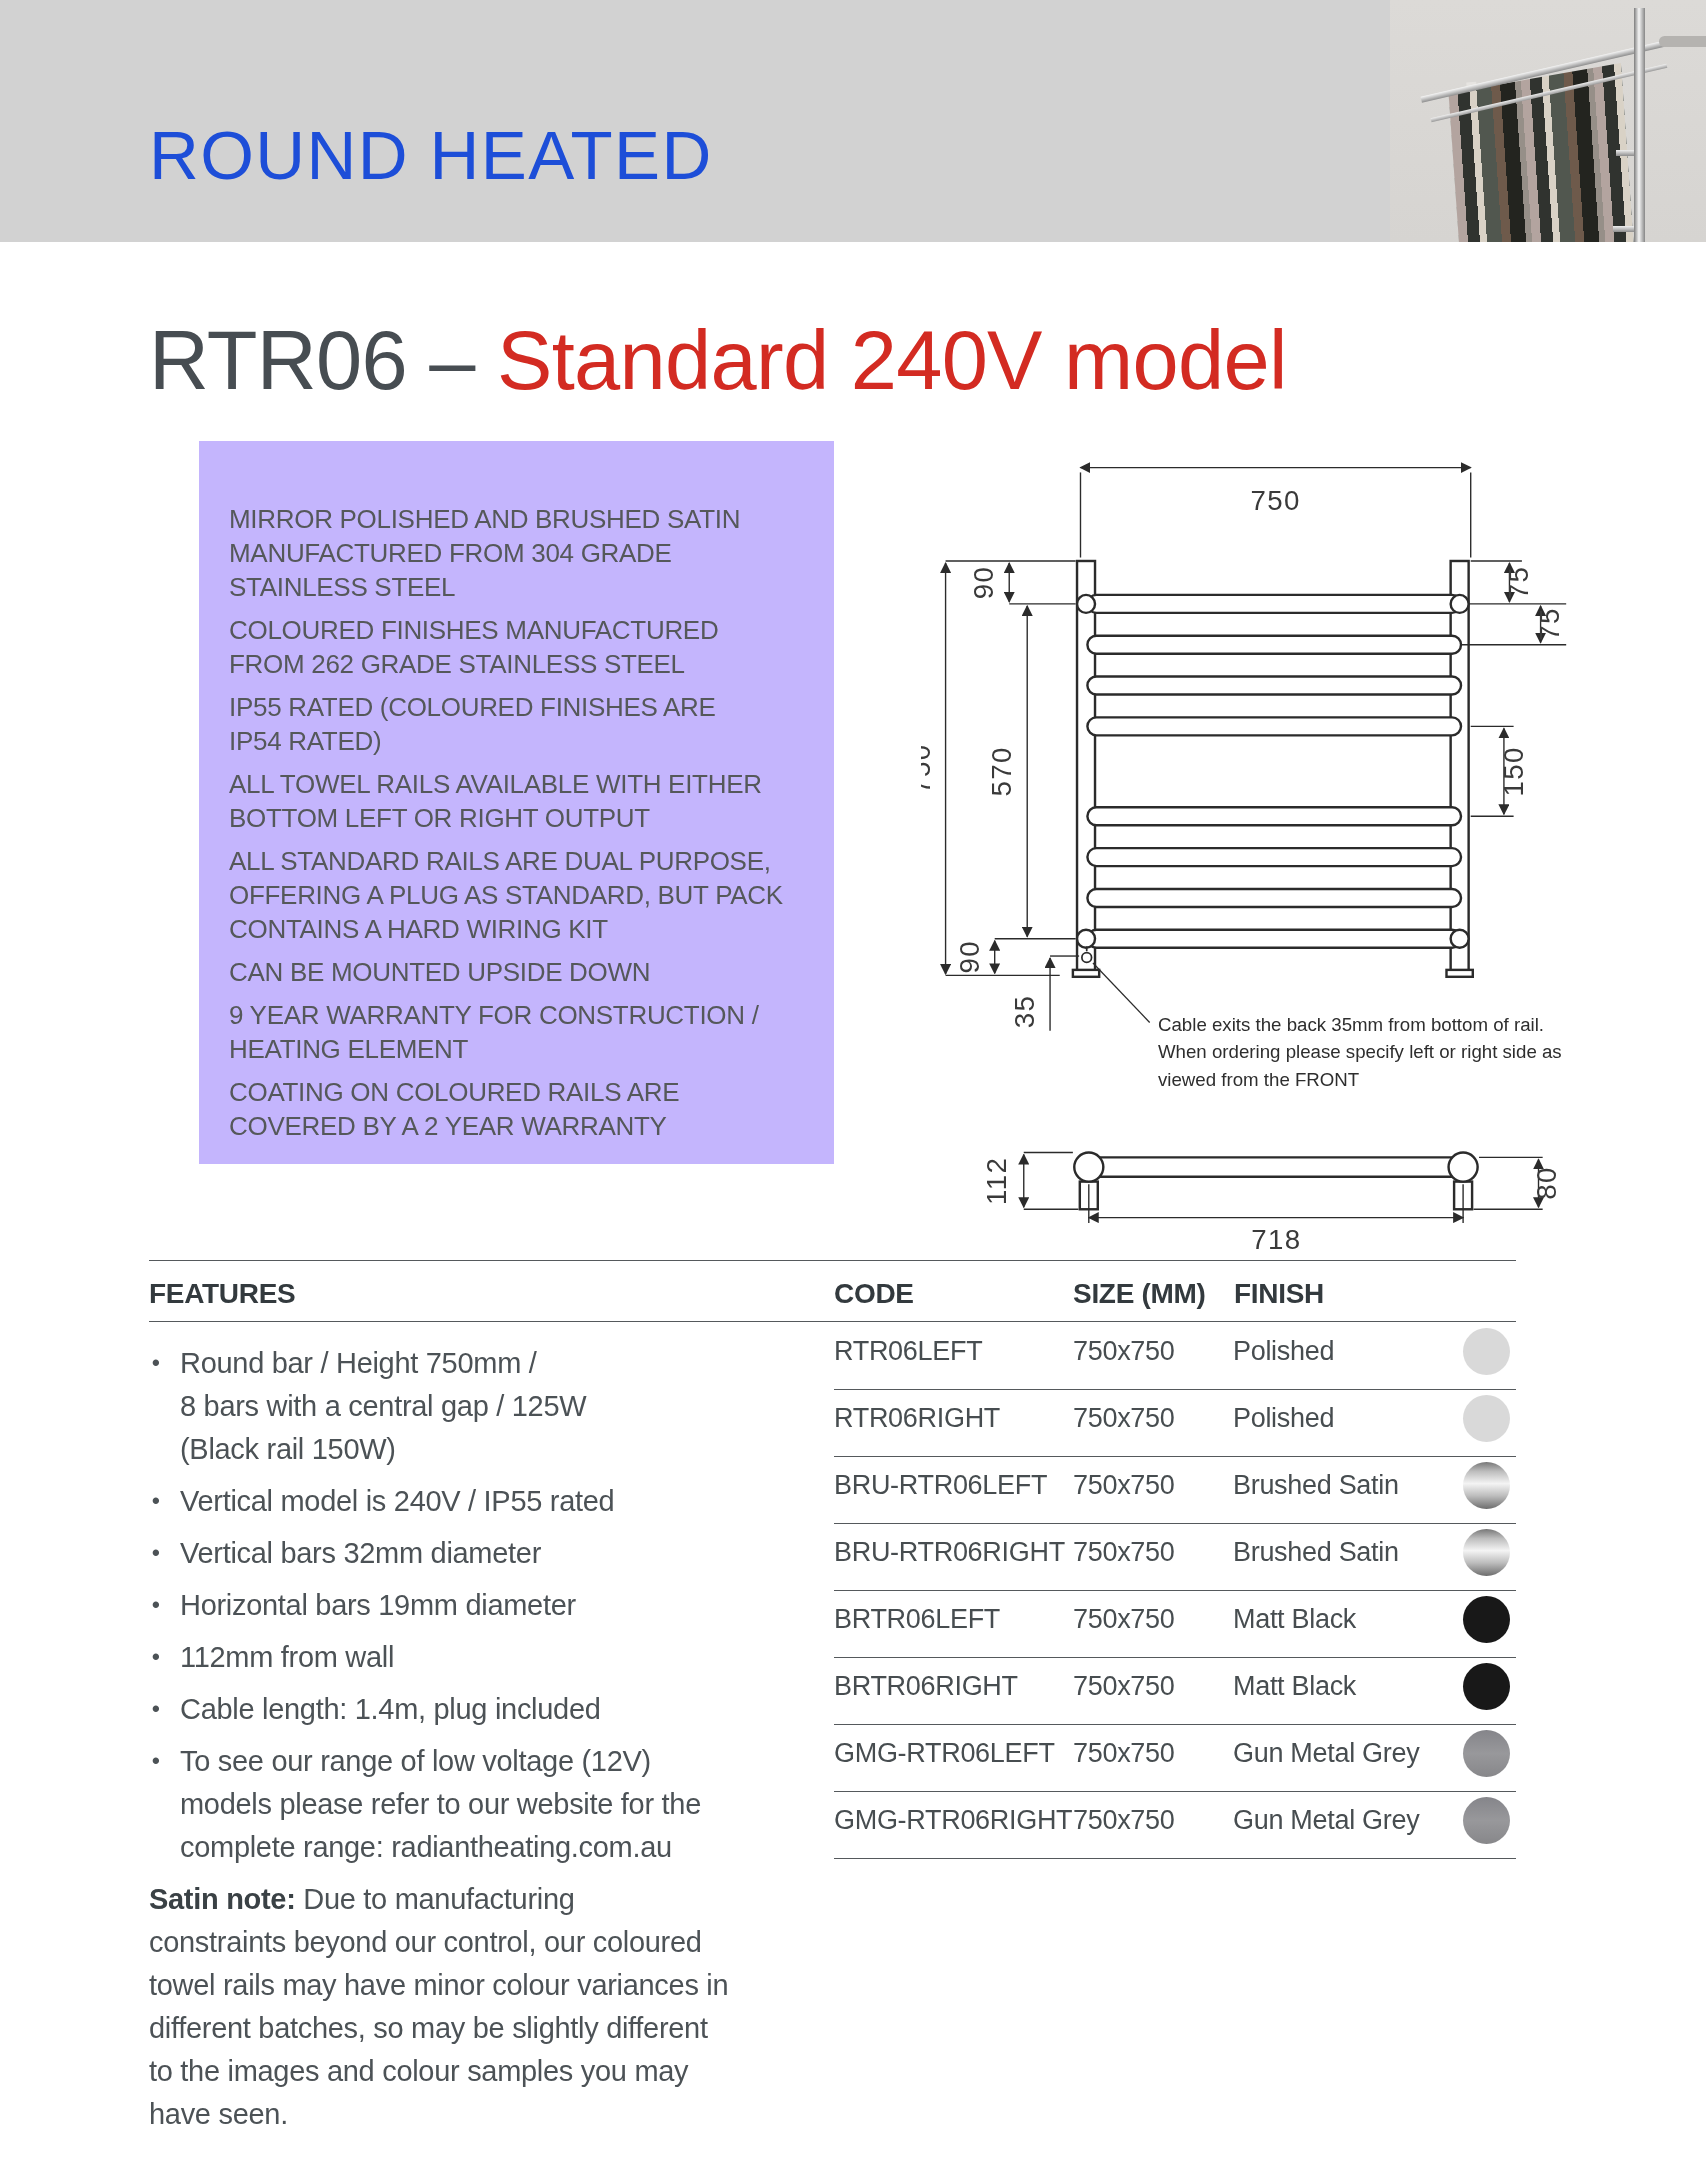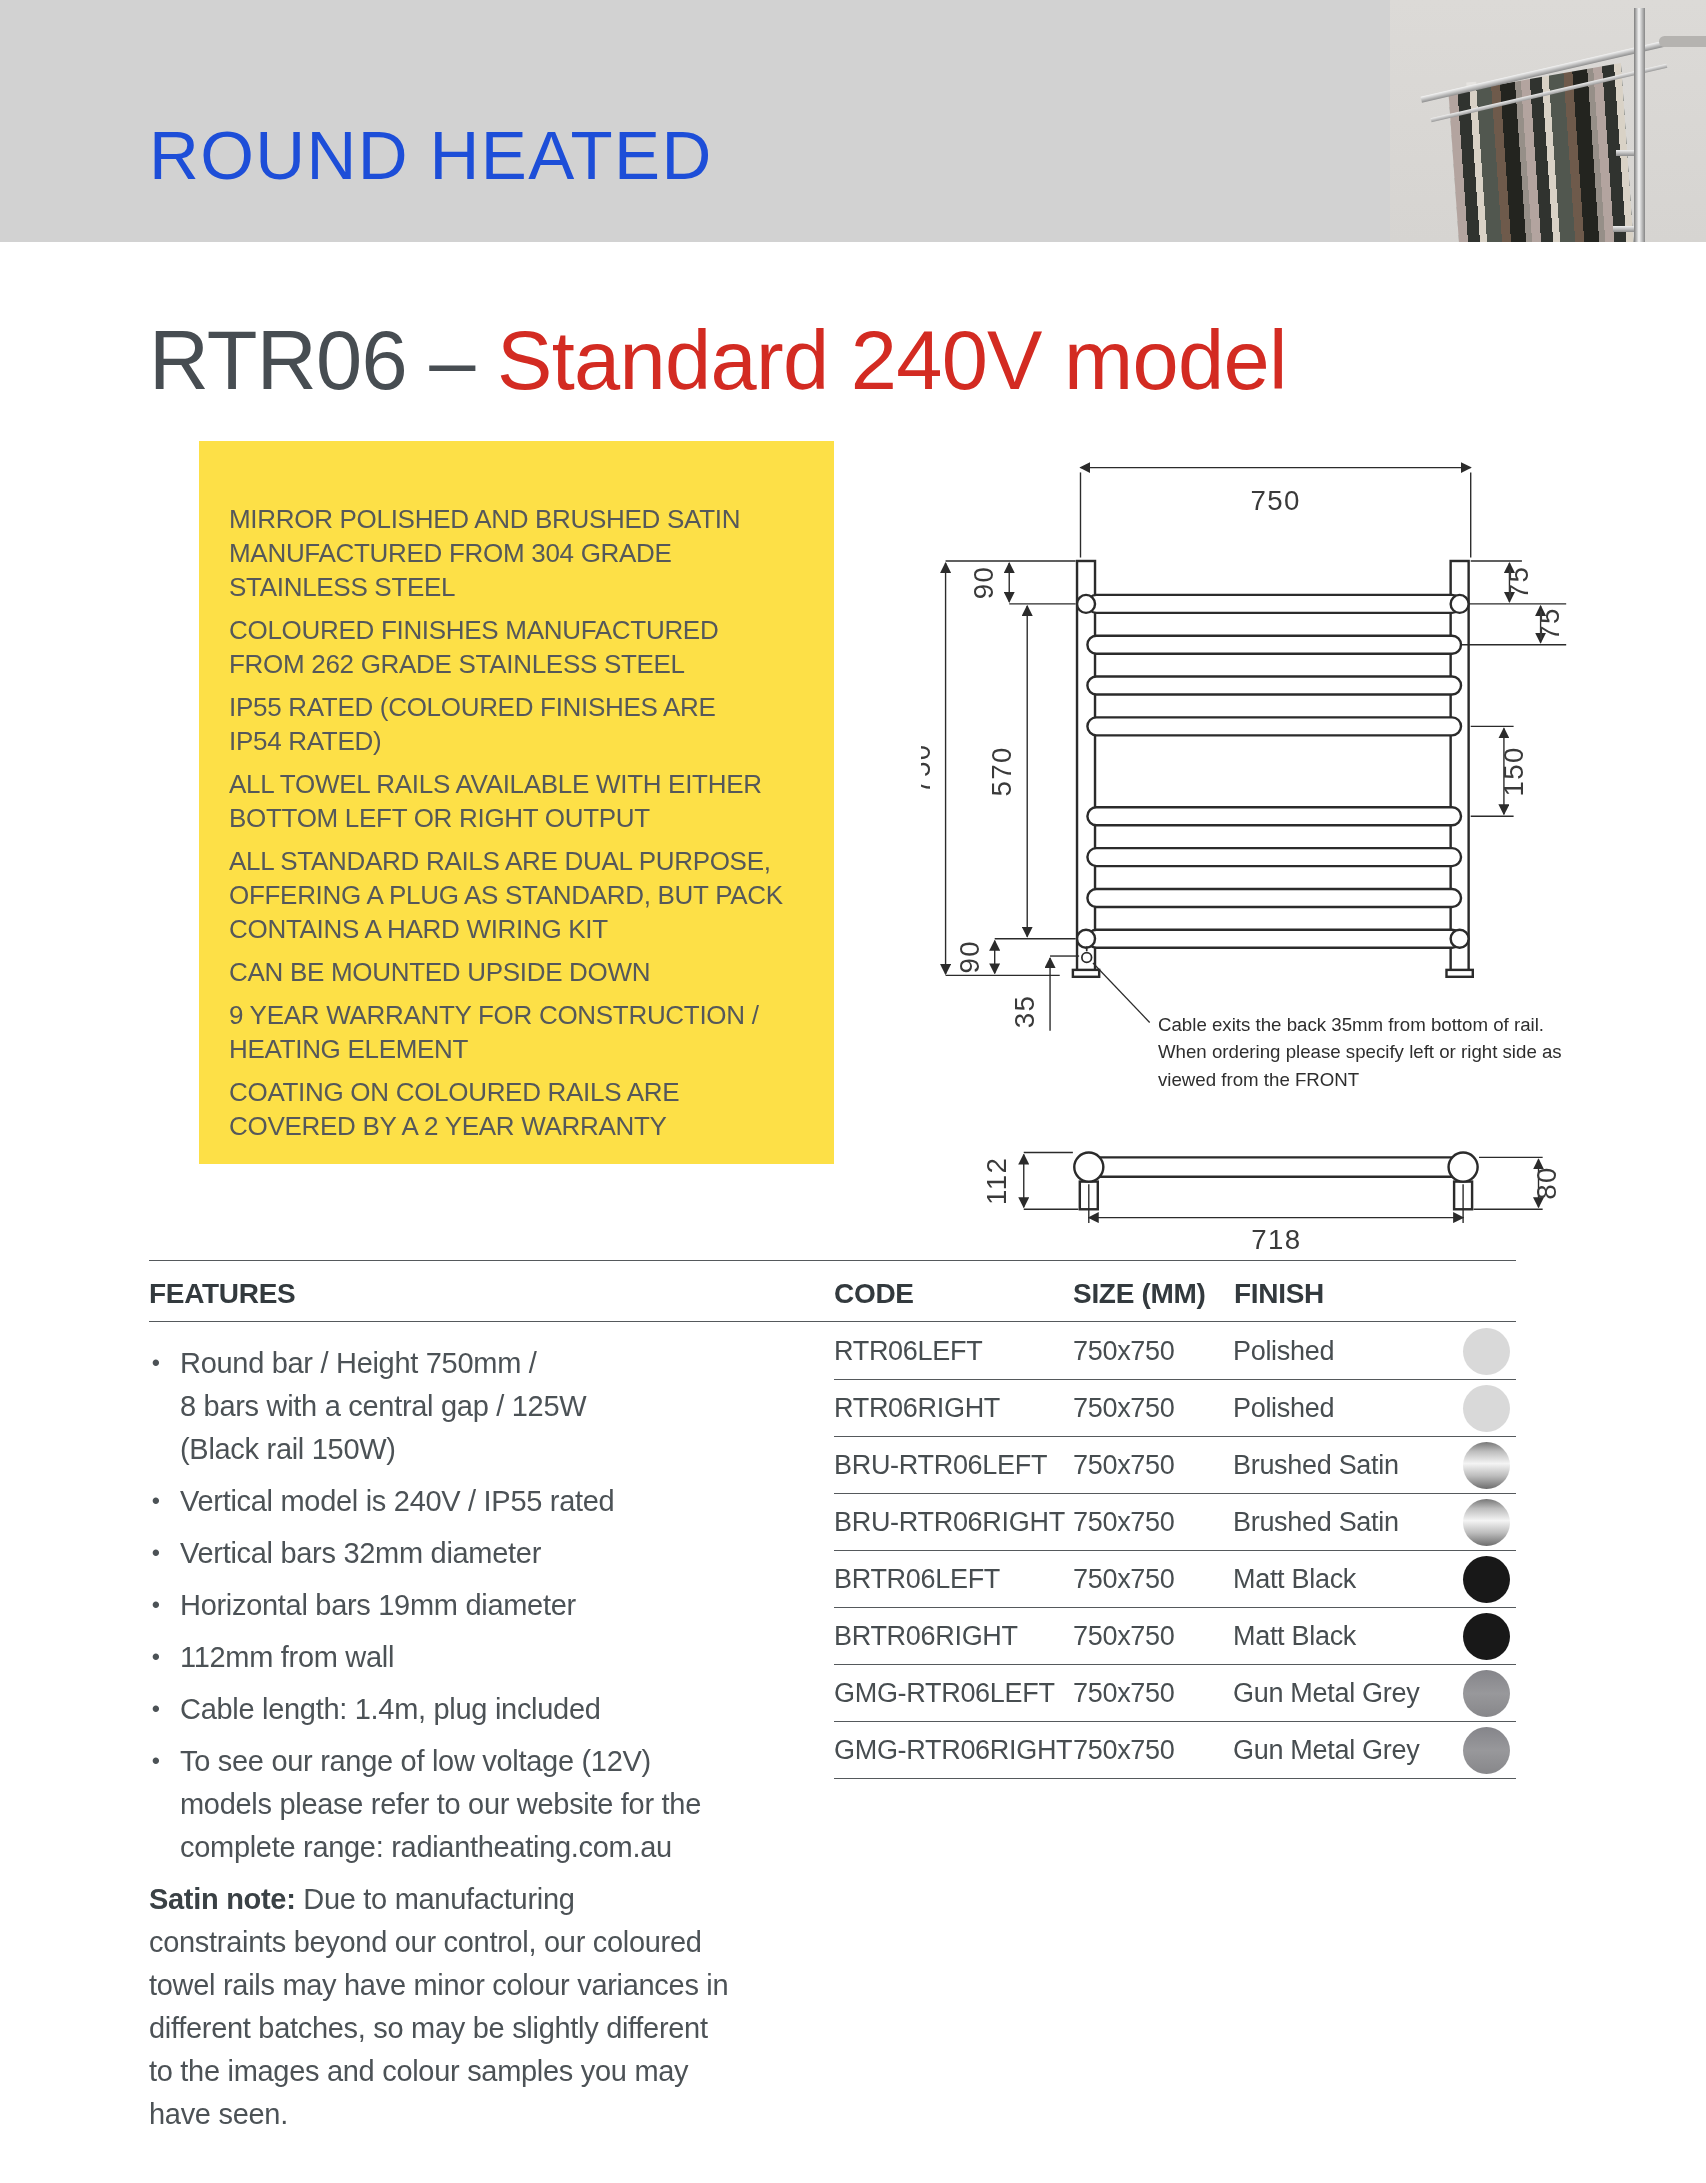--- a/index.html
+++ b/index.html
@@ -34,37 +34,37 @@
              #6e5a4b 43px 52px, #23241f 52px 67px, #968f88 67px 73px); }
 
   
   .product-title { position:absolute; left:149px; top:313px; font-size:83px; letter-spacing:-0.7px; }
   .product-title .code { color:#474d52; }
   .product-title .dash { color:#474d52; }
   .product-title .name { color:#d32b22;margin-top:26px; }
 
   
   .info-box { position:absolute; left:199px; top:441px; width:635px; height:723px;
-              background:#fde047; padding:61px 23.5px 0 30px; }
+              background:#c4b5fd; padding:61px 23.5px 0 30px; }
   .info-item { font-size:26px; line-height:34px; letter-spacing:-0.3px; color:#55585a;
                white-space:pre-line; margin-bottom:9px; }
 
   
   .diagram { position:absolute; left:921px; top:415px; width:786px; height:851px; }
   .diagram text { font-family:"Liberation Sans", sans-serif; fill:#3a3a3a; font-size:40px; letter-spacing:2px; }
   .diagram text.note { font-size:27px; letter-spacing:0; fill:#2e2e2e; }
 
   
   .rule { position:absolute; background:#55595c; height:1.4px; }
   .rule-top { left:149px; top:1260px; width:1367px; }
   .rule-head { left:149px; top:1321px; width:1367px; }
   .col-header { position:absolute; top:1278px; font-size:28px; font-weight:bold; color:#333a3e;
                 letter-spacing:-0.3px; }
   .table-rows { position:absolute; left:834px; top:1323px; width:682px; }
-  .t-row { position:relative; height:57px; border-bottom:1.4px solid #55595c; }
+  .t-row { position:relative; height:67px; border-bottom:1.4px solid #55595c; }
   .t-row .cell { position:absolute; top:0; height:57px; line-height:57px; font-size:27px;
                  letter-spacing:-0.3px; color:#474d50; white-space:nowrap; }
   .t-row .c-code { left:0; }
   .t-row .c-size { left:239px; }
   .t-row .c-finish { left:399px; }
   .t-row .swatch { position:absolute; left:629px; top:4.8px; width:47px; height:47px; border-radius:50%; }
   .sw-polished { background:#d9d9d9; }
   .sw-brushed  { background:linear-gradient(180deg,#777 0%,#bdbdbd 20%,#f4f4f4 46%,#bdbdbd 72%,#6d6d6d 100%); }
   .sw-black    { background:#181818; }
   .sw-gunmetal { background:linear-gradient(180deg,#85858a,#98989b 50%,#87878a); }

